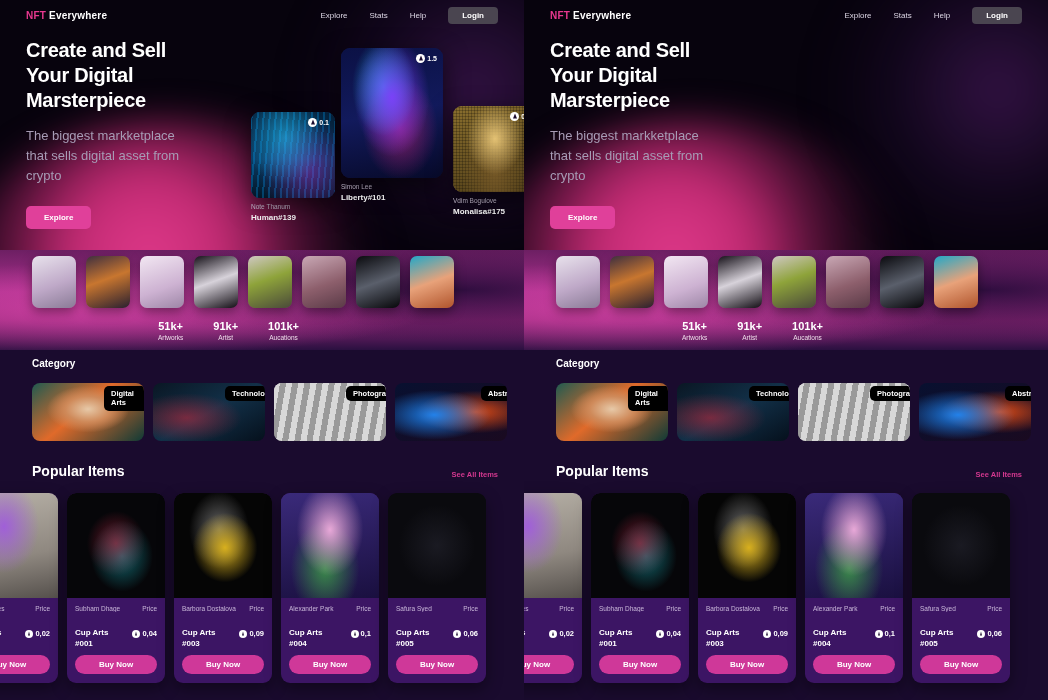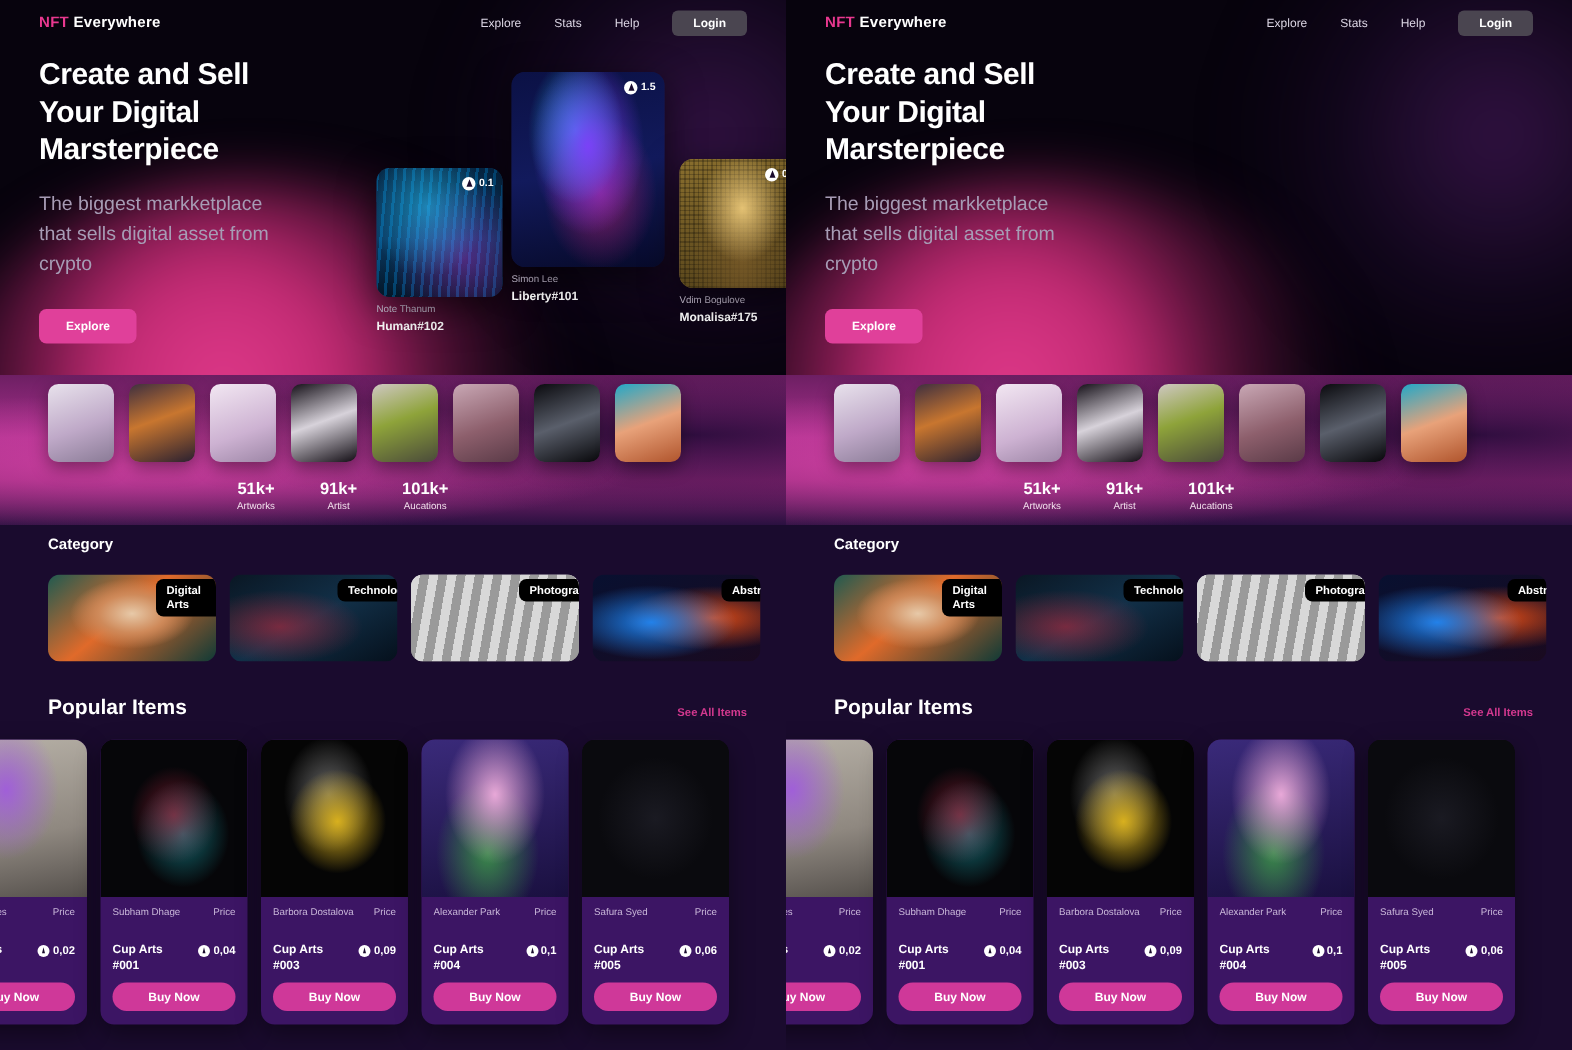--- a/index.html
+++ b/index.html
@@ -205,21 +205,21 @@
             <div class="thumb">
               <div class="art waterfall"></div>
               <div class="badge">
                 <span class="eth-dot">
                       <i></i>
                     </span>
                 <span>0.1</span>
               </div>
             </div>
             <div class="artist">Note Thanum</div>
-            <div class="title">Human#102</div>
+            <div class="title">Human#139</div>
           </div>
 
           <div class="hcard hc2">
             <div class="thumb">
               <div class="art david"></div>
               <div class="badge">
                 <span class="eth-dot">
                       <i></i>
                     </span>
                 <span>1.5</span>

